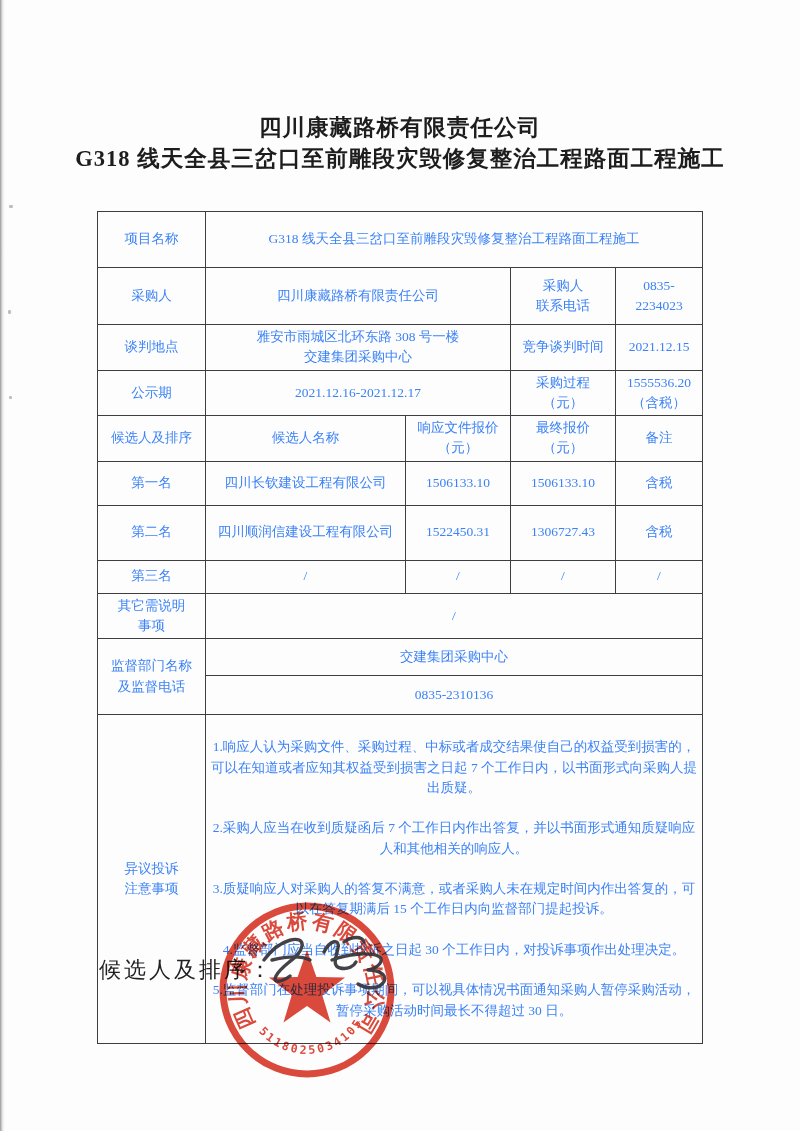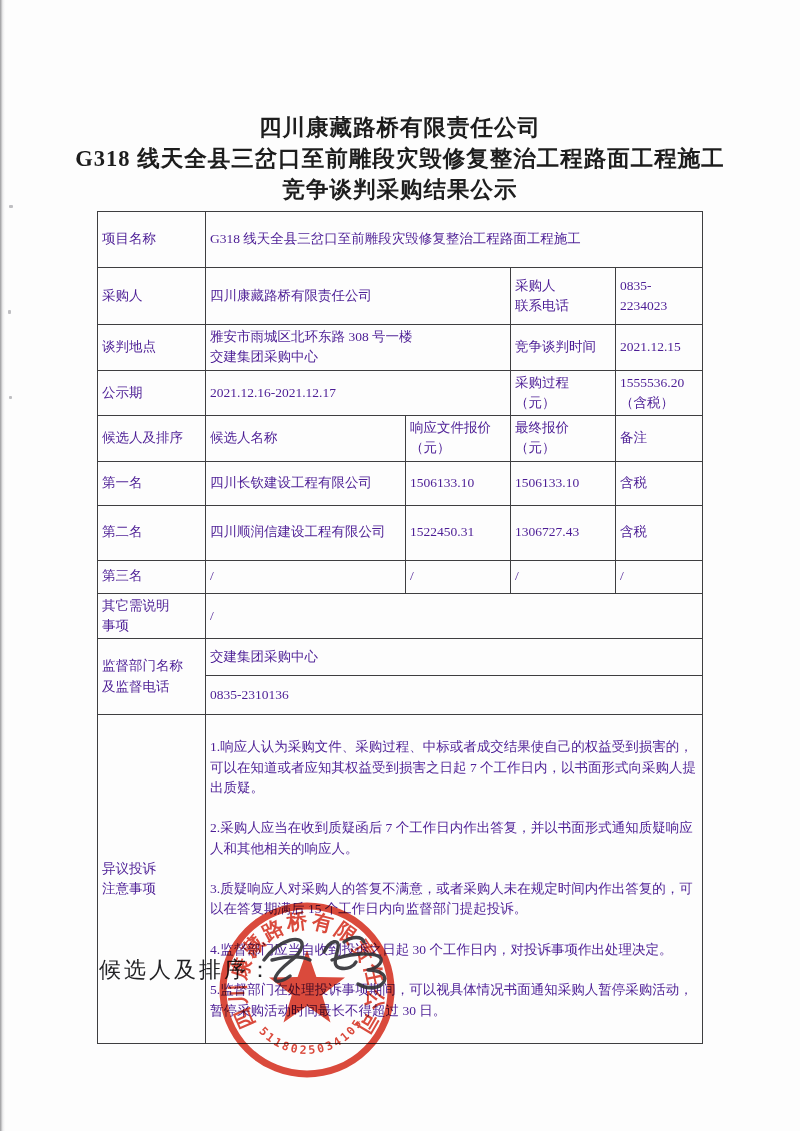--- a/index.html
+++ b/index.html
@@ -27,27 +27,27 @@
     color:#1d1d1d;
   }
   table.results{
     position:absolute;left:97px;top:211px;
     width:605px;
     border-collapse:collapse;
     table-layout:fixed;
   }
   table.results td{
     border:1px solid #3e3e40;
-    text-align:left;
+    text-align:center;
     vertical-align:middle;
     font-size:13.5px;
     line-height:1.5;
     padding:2px 4px;
     white-space:pre-line;
-    color:#4c1d95;
+    color:#3b82f6;
   }
   td.objection-text{
     text-align:left;
     vertical-align:top;
     padding:13px 10px 10px 13px;
     line-height:1.74;
   }
   .objection-text div{margin:0;}
   .sig-label{
     position:absolute;left:99px;top:955px;
@@ -70,21 +70,20 @@
 <div class="page">
 
   <div class="scan-edge"></div>
   <div class="speck" style="left:9px;top:205px;width:4px;height:3px;"></div>
   <div class="speck" style="left:8px;top:310px;width:3px;height:4px;"></div>
   <div class="speck" style="left:9px;top:396px;width:3px;height:3px;"></div>
 
   <div class="title">
     <div>四川康藏路桥有限责任公司</div>
     <div>G318 线天全县三岔口至前雕段灾毁修复整治工程路面工程施工</div>
-    <div>竞争谈判采购结果公示</div>
   </div>
 
   <table class="results">
     <colgroup>
       <col style="width:108px">
         <col style="width:200px">
         <col style="width:105px">
         <col style="width:105px">
         <col style="width:87px">
     </colgroup>

